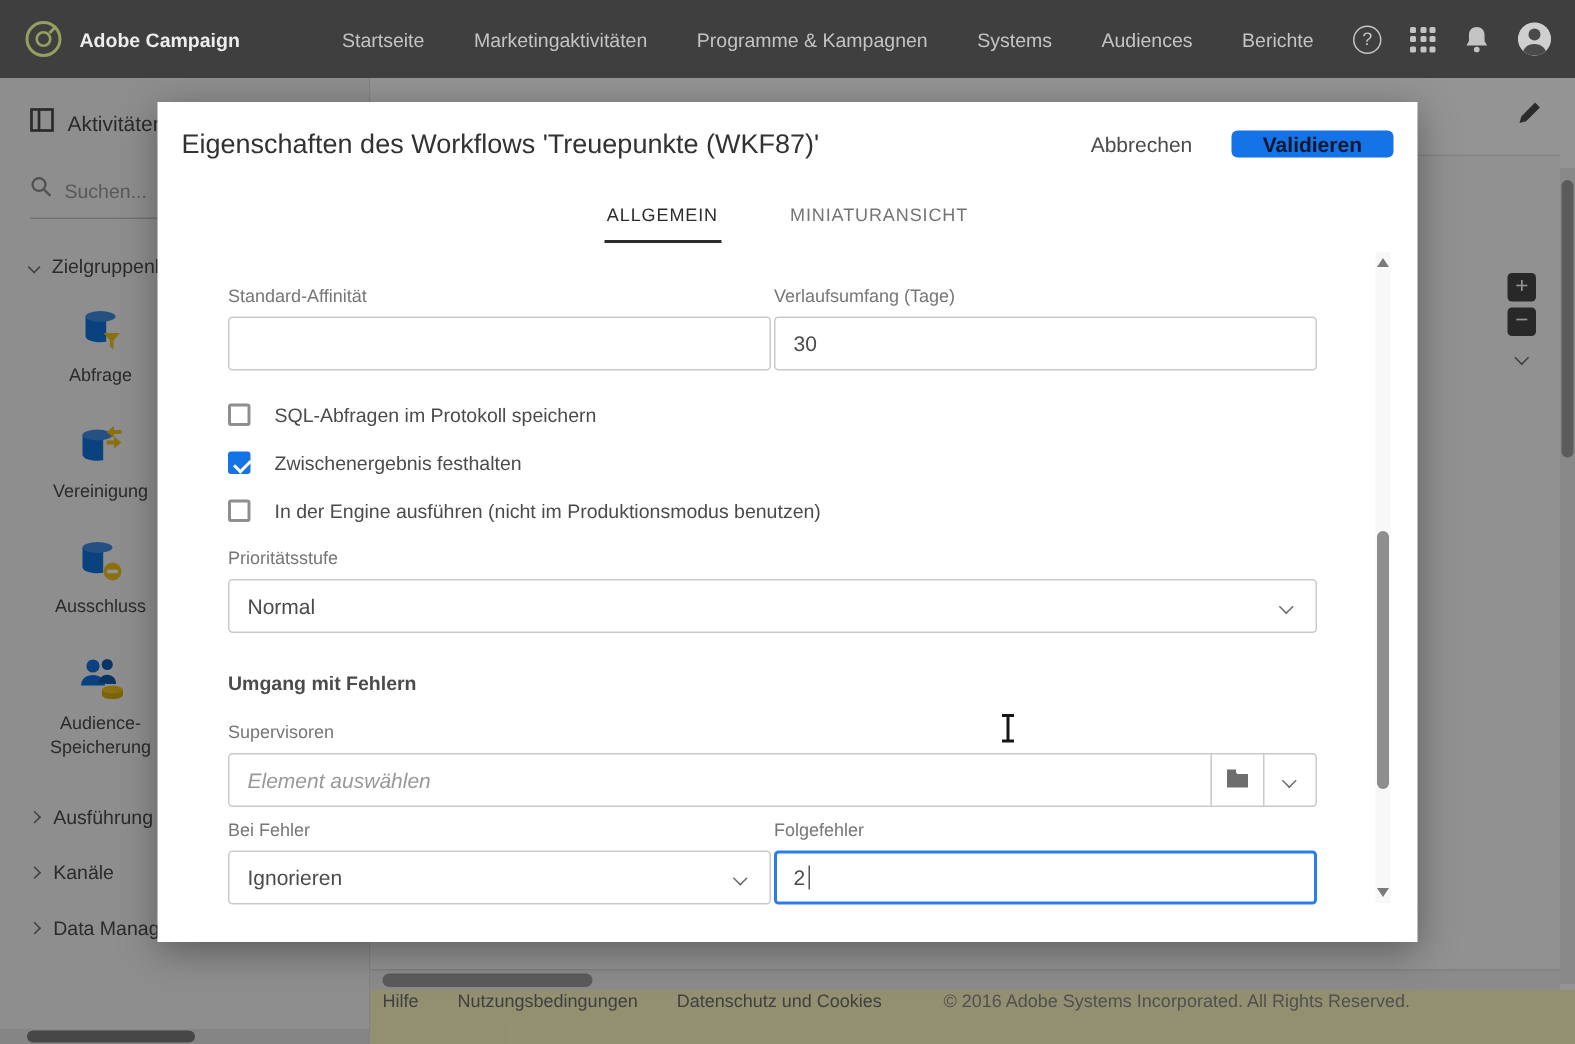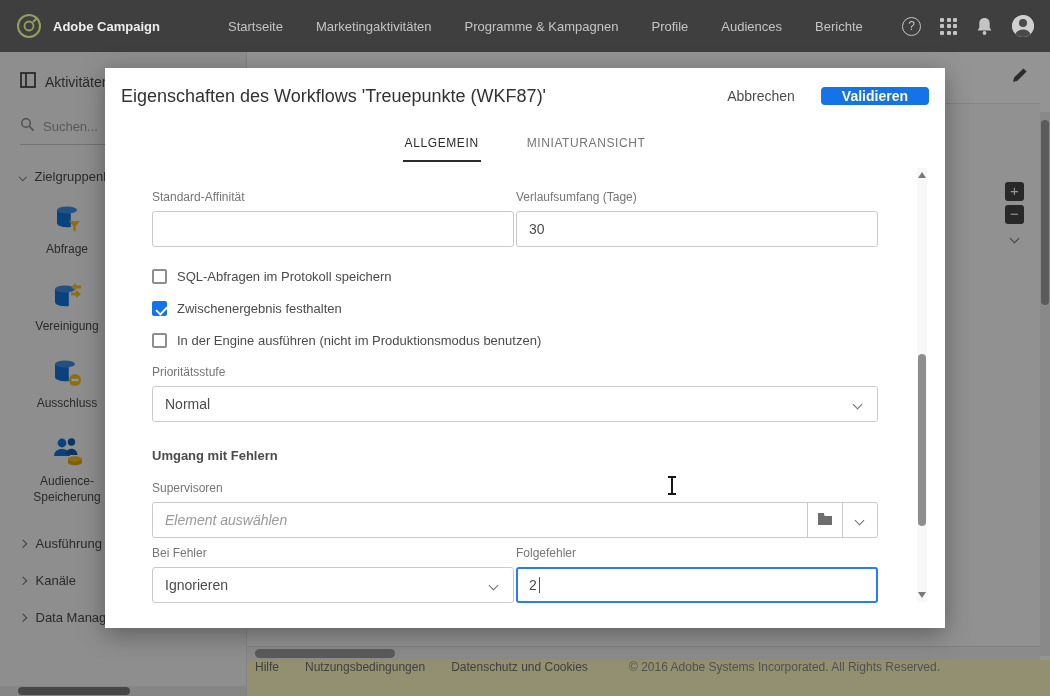--- a/index.html
+++ b/index.html
@@ -51,38 +51,38 @@
   .f-copy{margin-left:auto;font-size:12px;color:#8a8a8a;white-space:nowrap}
 
   
   .overlay{position:absolute;left:0;top:52px;right:0;bottom:0;background:rgba(0,0,0,.42);z-index:10}
 
   
   .modal{position:absolute;left:105px;top:68px;width:840px;height:560px;background:#fff;z-index:20;box-shadow:0 6px 24px rgba(0,0,0,.35)}
   .m-header{display:flex;align-items:center;height:56px;padding:0 16px}
   .m-title{font-size:18px;color:#323232;font-weight:400}
   .btn-cancel{margin-left:auto;background:none;border:none;font-size:14px;color:#4b4b4b;cursor:pointer;padding:8px 12px;font-family:inherit}
-  .btn-validate{margin-left:14px;background:#1473e6;color:#fef9c3;border:none;border-radius:4px;font-size:14px;font-weight:bold;padding:1px 21px;cursor:pointer;font-family:inherit}
+  .btn-validate{margin-left:14px;background:#1473e6;color:#0f172a;border:none;border-radius:4px;font-size:14px;font-weight:bold;padding:1px 21px;cursor:pointer;font-family:inherit}
   .tabs{display:flex;justify-content:center;gap:44px;margin-top:6px}
   .tab{font-size:12px;letter-spacing:.6px;color:#747474;padding:6px 2px 10px;border-bottom:2px solid transparent;cursor:pointer}
   .tab.active{color:#2c2c2c;border-bottom-color:#2c2c2c}
   .m-content{position:absolute;left:0;right:0;top:100px;bottom:0;padding:22px 67px 0 47px;overflow:hidden}
 
   .grid2{display:grid;grid-template-columns:1fr 1fr;column-gap:2px}
   .f-label{font-size:12px;color:#767676;margin-bottom:7px}
   .t-input,.select,.fake-input{width:100%;height:36px;border:1px solid #cacaca;border-radius:3px;padding:0 12px;font-size:14px;color:#4b4b4b;background:#fff;font-family:inherit}
   .t-input::placeholder{color:#999;font-style:italic}
   .select{display:flex;align-items:center;position:relative;cursor:pointer}
   .select .chev{position:absolute;right:16px;top:14px}
   .fake-input{display:flex;align-items:center}
   .fake-input.focused{border:2px solid #2680eb;padding:0 11px}
   .caret{display:inline-block;width:1px;height:16px;background:#555;margin-left:2px}
 
   .cb-group{margin-top:22px}
-  .cb-row{display:flex;align-items:flex-end;gap:10px;margin-bottom:17px;cursor:pointer}
+  .cb-row{display:flex;align-items:flex-end;gap:16px;margin-bottom:17px;cursor:pointer}
   .cb-box{width:15px;height:15px;border:2px solid #8e8e8e;border-radius:2px;background:#fff;position:relative;flex:none}
   .cb-box.checked{background:#1473e6;border-color:#1473e6}
   .cb-box.checked::after{content:"";position:absolute;left:1.5px;top:2.5px;width:9px;height:4.5px;border-left:2px solid #fff;border-bottom:2px solid #fff;transform:rotate(-45deg)}
   .cb-label{font-size:13px;color:#4b4b4b}
 
   .block{margin-top:6px}
   .section-heading{font-size:13px;font-weight:bold;color:#4b4b4b;margin:26px 0 18px}
   .input-group{display:flex}
   .input-group .t-input{border-radius:3px 0 0 3px}
   .ig-btn{width:40px;height:36px;border:1px solid #cacaca;background:#fff;margin-left:-1px;display:flex;align-items:center;justify-content:center;cursor:pointer}
@@ -121,21 +121,21 @@
           <circle cx="13" cy="13" r="4.5" fill="none" stroke="#93a05f" stroke-width="1.8"></circle>
           <line x1="17" y1="9" x2="21.5" y2="4.5" stroke="#93a05f" stroke-width="2"></line>
         </svg>
       </span>
       <span class="brand-text">Adobe Campaign</span>
     </div>
     <nav class="nav-items">
       <span class="nav-item">Startseite</span>
       <span class="nav-item">Marketingaktivitäten</span>
       <span class="nav-item">Programme &amp; Kampagnen</span>
-      <span class="nav-item">Profile</span>
+      <span class="nav-item">Systems</span>
       <span class="nav-item">Audiences</span>
       <span class="nav-item">Berichte</span>
     </nav>
     <div class="nav-icons">
       <span class="help-icon">?</span>
       <span class="grid-icon">
           <i></i>
           <i></i>
           <i></i>
           <i></i>

